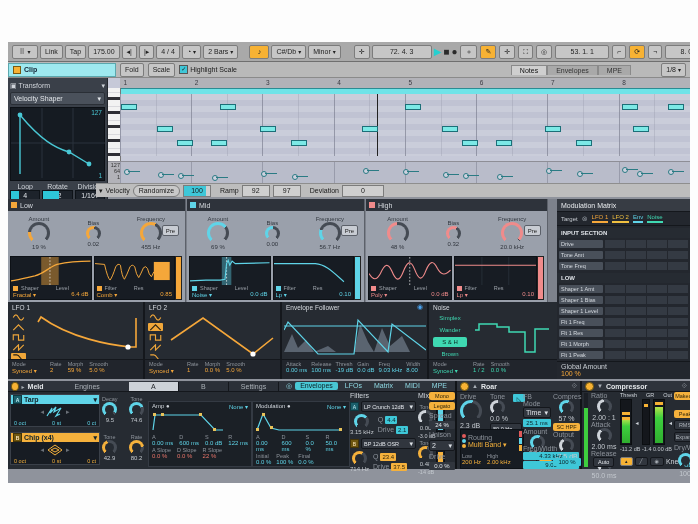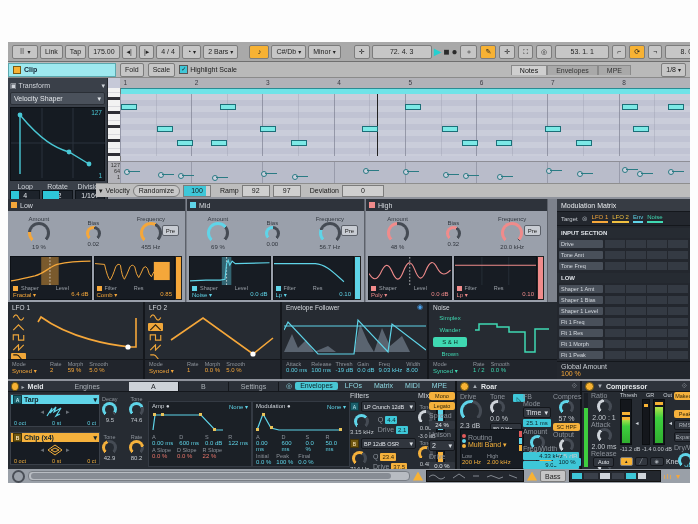--- a/index.html
+++ b/index.html
@@ -1281,38 +1281,15 @@
         <span class="chip" style="height:8px;font-size:5.5px;background:#31363e;color:#aab0b7;border-color:#14171c">Expand</span>
         <span class="lab" style="color:#8d939b">Dry/W</span>
         <div style="display:flex;justify-content:center">
               <div class="knob sm" style="--c:#5fd4e8;--p:75%;--face:#262b32"></div>
             </div>
         <span class="val" style="color:#c3c8ce;text-align:center">100</span>
       </div>
     </div>
   </div>
 
-  <div class="status">
-    <span style="width:9px;height:9px;border:2px solid #4a4f57;border-radius:50%;display:inline-block"></span>
-    <div style="flex:0 0 380px;height:8px;background:#b8bcc2;border:1px solid #787d84;border-radius:4px;position:relative">
-          <span style="position:absolute;left:2px;top:1px;bottom:1px;width:360px;background:#878c94;border-radius:3px"></span>
-        </div>
-    <span class="tri-warn"></span>
-    <div class="sq-panel" style="width:96px">
-      <svg width="96" height="8" viewBox="0 0 96 8">
-            <path d="M2,5 Q6,1 10,5 T18,5 M26,6 L32,2 L38,6 M46,4 L52,4 M60,5 Q64,2 68,5 T76,5 M82,3 L90,6" stroke="#9aa0a8" fill="none" stroke-width=".8"></path>
-          </svg>
-    </div>
-    <span class="tri-warn"></span>
-    <span class="chip" style="height:10px">Bass</span>
-    <div class="sq-panel" style="width:86px;gap:2px;padding:0 2px">
-      <i style="width:10px;height:6px;background:#3ec7d8"></i>
-          <i style="width:14px;height:6px;background:#3a404a"></i>
-          <i style="width:10px;height:6px;background:#cfd4da"></i>
-          <i style="width:12px;height:6px;background:#3a404a"></i>
-          <i style="width:10px;height:6px;background:#3ec7d8"></i>
-          <i style="width:8px;height:6px;background:#cfd4da"></i>
-    </div>
-    <span style="color:#f5a73a;font-size:8px;letter-spacing:1px">ılı ▾</span>
-  </div>
 
  </div>
 </div>
 
 </body></html>

